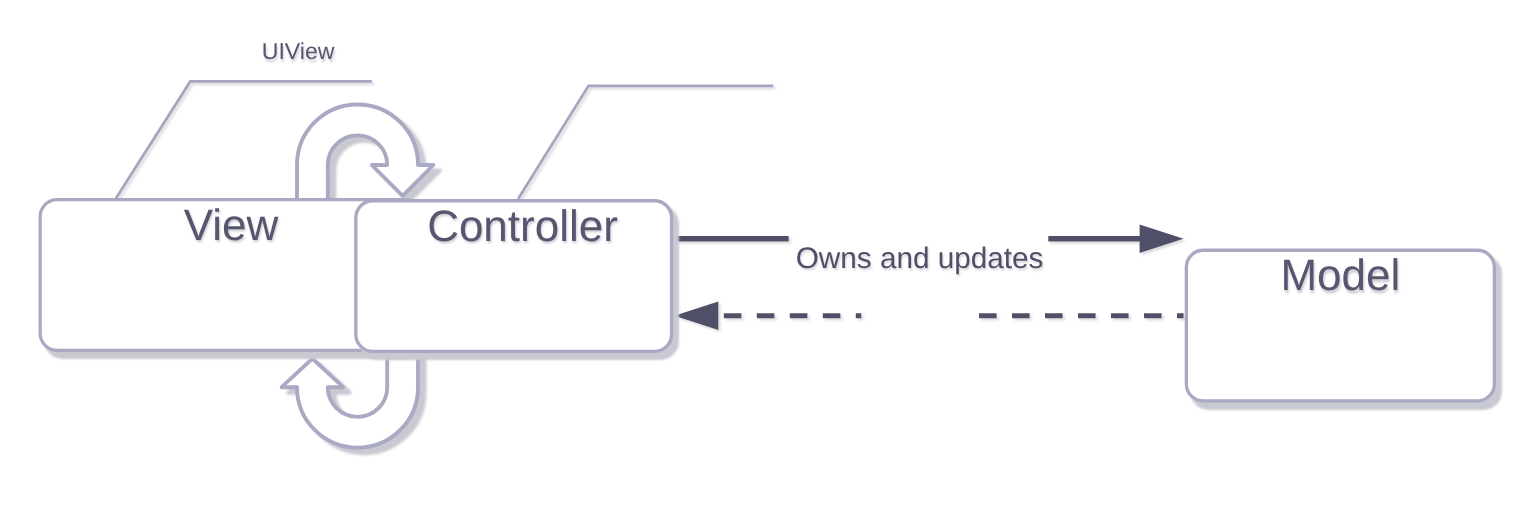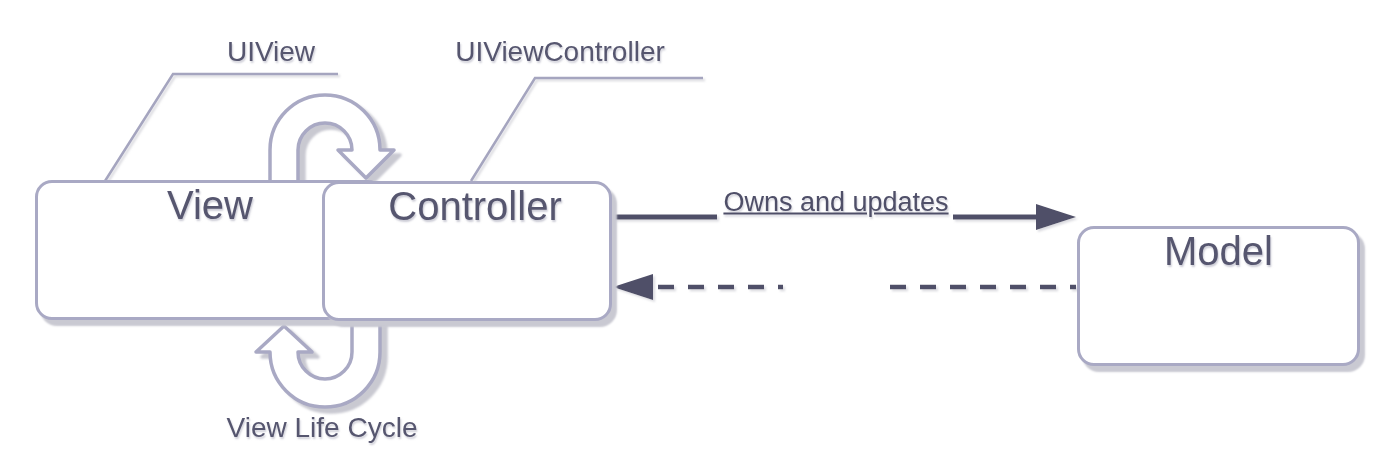--- a/index.html
+++ b/index.html
@@ -17,32 +17,32 @@
   .box-label{
     font-size:40px;color:#56566f;
     text-shadow:1px 2px 2px rgba(175,175,190,.65);
     white-space:nowrap;
   }
   #view-box{left:35px;top:180px;width:350px;z-index:2;}
   #controller-box{left:322px;top:181px;width:290px;z-index:3;padding-left:16px;}
   #model-box{left:1077px;top:180px;width:283px;z-index:3;margin-top:46px;}
   .annot{
     position:absolute;z-index:4;transform:translateX(-50%);
-    font-size:28px;color:#56566f;white-space:nowrap;
+    font-size:21px;color:#56566f;white-space:nowrap;
     text-shadow:1px 2px 2px rgba(175,175,190,.6);
   }
   #uiview-label{left:271px;top:36px;}
   #uiviewcontroller-label{left:560px;top:36px;}
   #lifecycle-label{left:322px;top:412px;}
   .arrow-label{
     position:absolute;z-index:4;transform:translate(-50%,-50%);
     font-size:27px;color:#4f4f68;white-space:nowrap;
     text-shadow:1px 2px 2px rgba(175,175,190,.55);
   }
-  #owns-label{left:836px;top:202px;text-decoration:underline;}
+  #owns-label{left:836px;top:235px;}
   #notifies-label{left:836px;top:288px;}
 </style>
 </head>
 <body>
 
 <div id="stage">
 
   <svg id="diagram-svg" width="1388" height="464" viewBox="0 0 1388 464">
     <defs>
       <filter id="softshadow" x="-30%" y="-30%" width="170%" height="170%">
@@ -81,20 +81,18 @@
   <div class="box" id="controller-box">
     <span class="box-label">Controller</span>
   </div>
 
   <div class="box" id="model-box">
     <span class="box-label">Model</span>
   </div>
 
   <div class="annot" id="uiview-label">UIView</div>
 
-  <div class="annot" id="uiviewcontroller-label">UIViewController</div>
 
-  <div class="annot" id="lifecycle-label">View Life Cycle</div>
 
   <div class="arrow-label" id="owns-label">Owns and updates</div>
 
 
 </div>
 
 </body></html>

